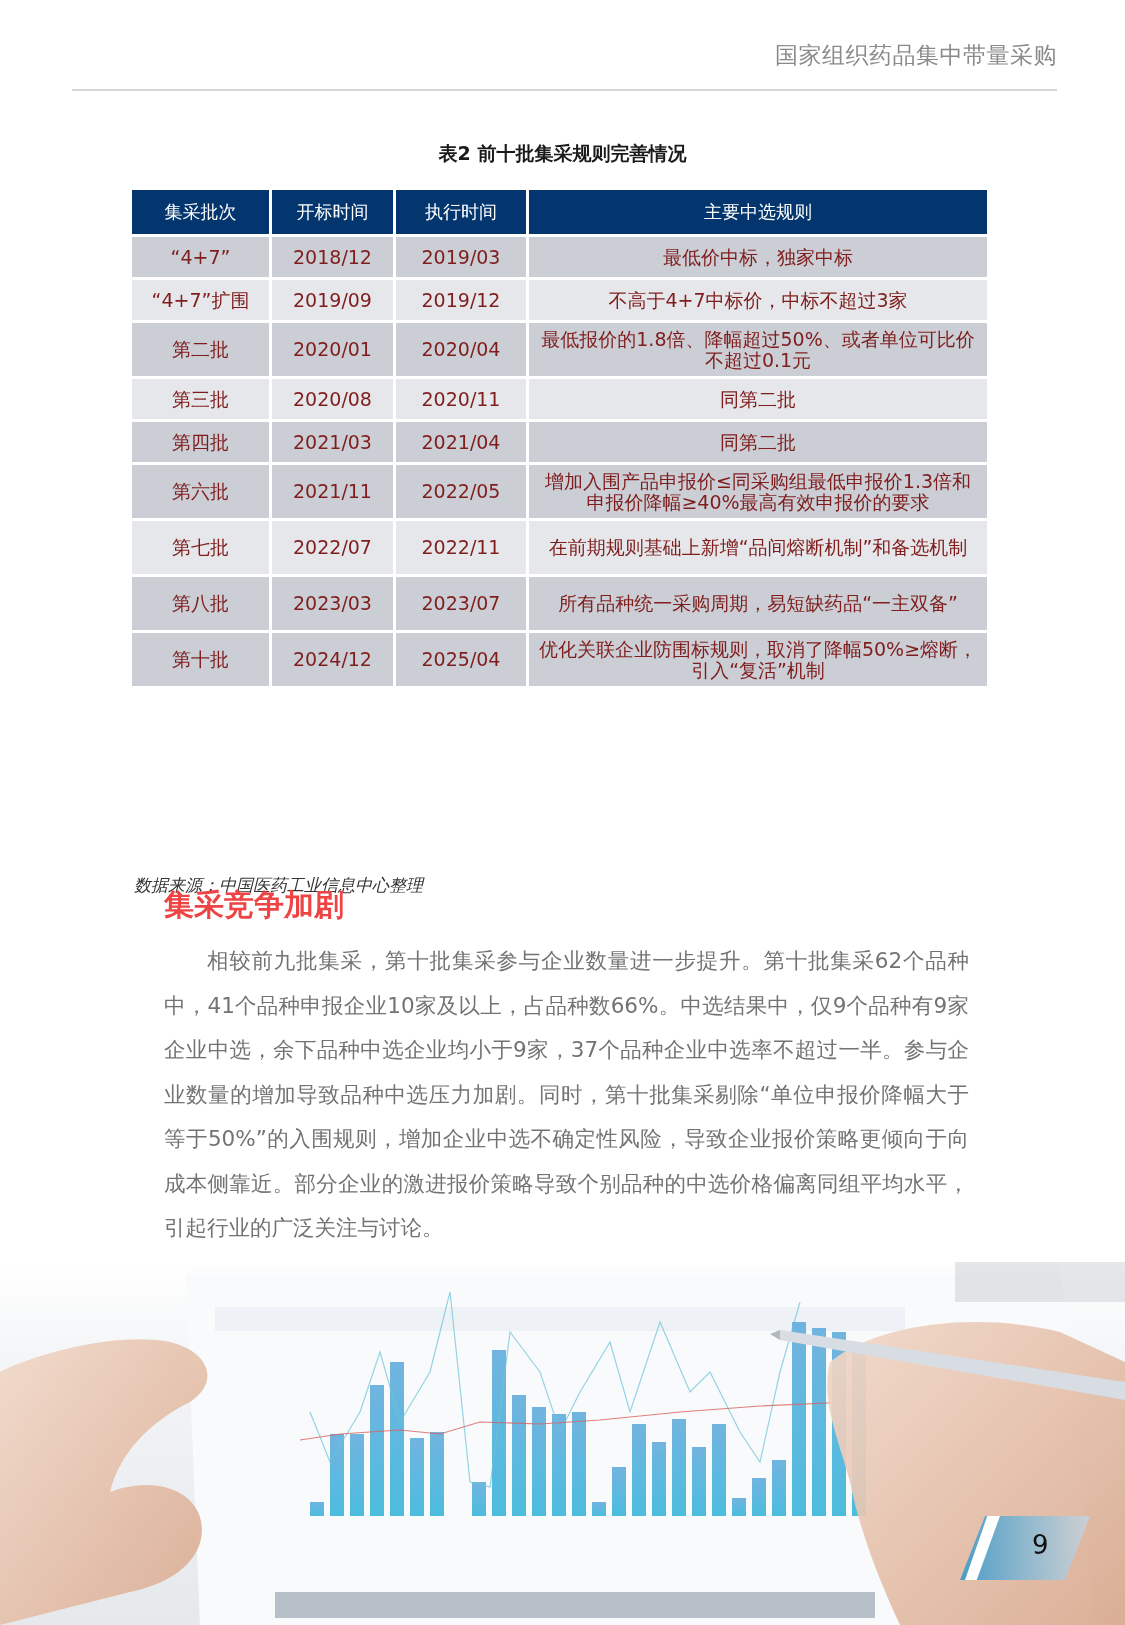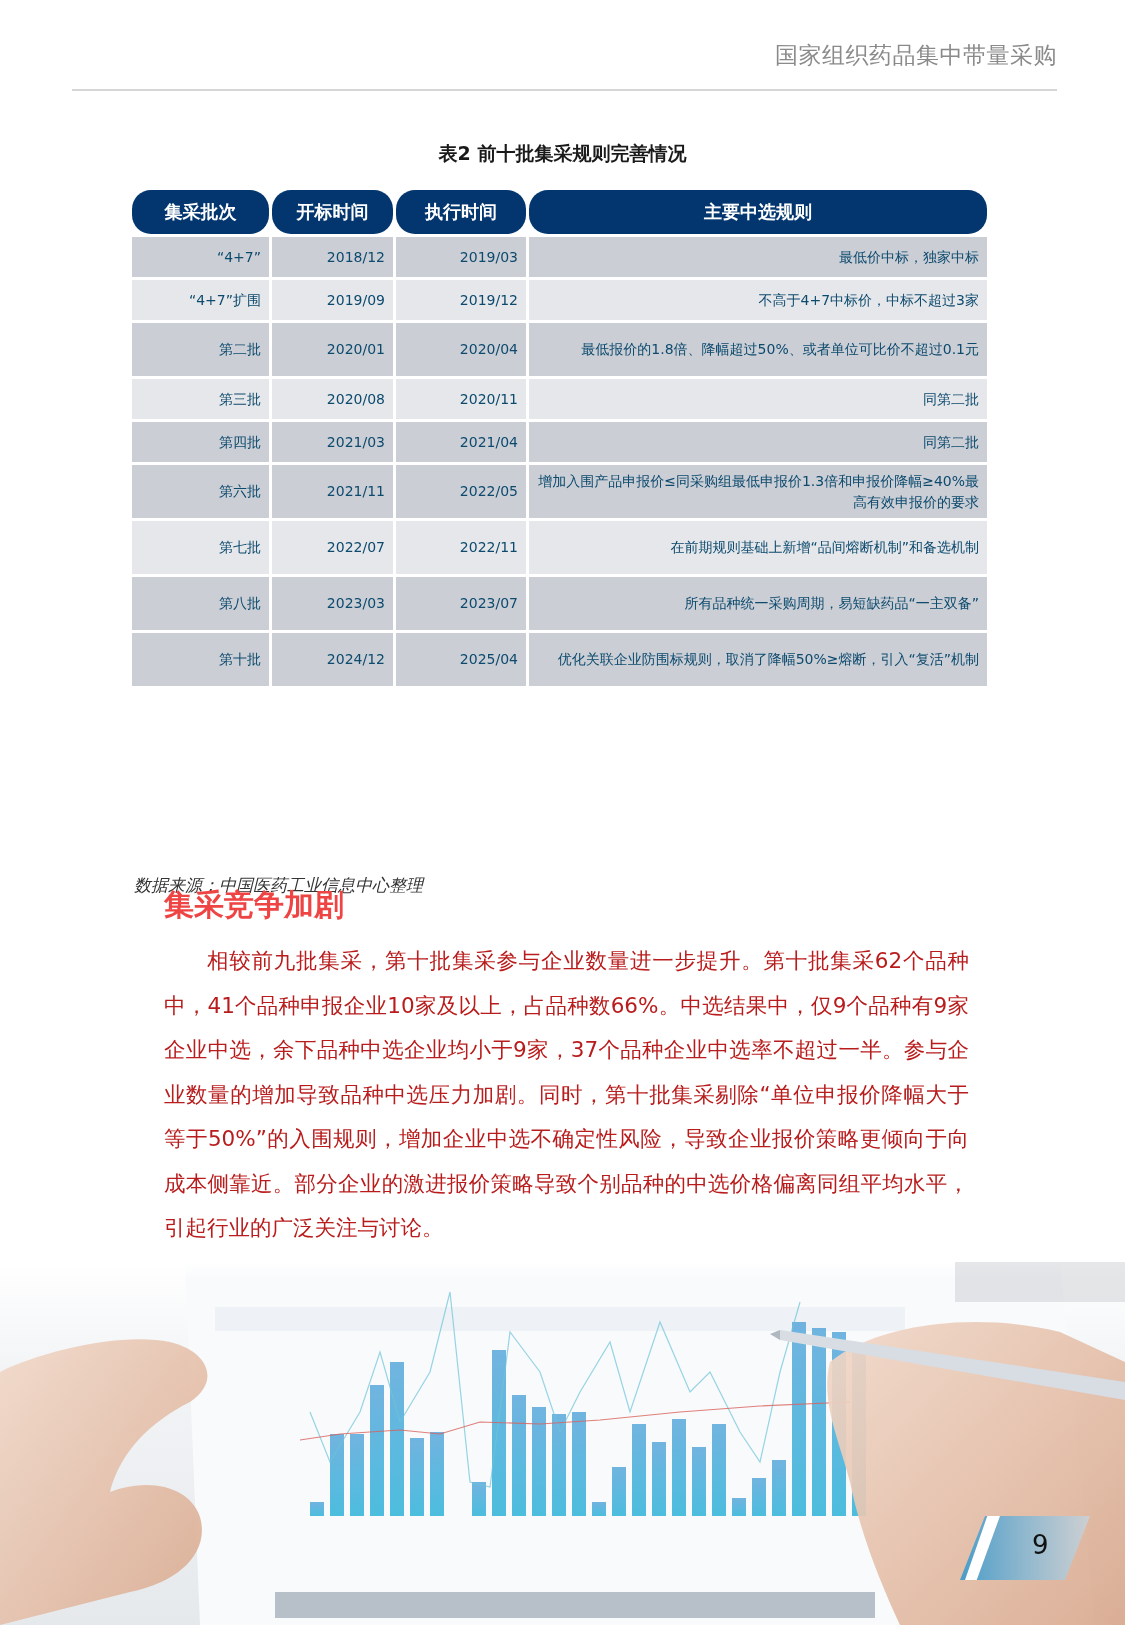--- a/index.html
+++ b/index.html
@@ -17,43 +17,43 @@
     position: absolute; left: 72px; right: 68px; top: 89px;
     height: 2px; background: #d6d6d6;
   }
   .table-title {
     position: absolute; left: 0; right: 0; top: 141px; text-align: center;
     font-size: 19px; font-weight: bold; color: #1a1a1a;
   }
   .table-wrap { position: absolute; left: 132px; top: 190px; width: 861px; }
   table { border-collapse: separate; border-spacing: 3px; width: 100%; margin: -3px; }
   th {
-    background: #03366f; color: #fff; font-size: 18px; font-weight: bold;
-    height: 44px; padding: 0 6px; border-radius: 19px;
+    background: #03366f; color: #fff; font-size: 18px; font-weight: normal;
+    height: 44px; padding: 0 6px;
   }
   td {
-    font-size: 14px; color: #0c4a6e; text-align: right; padding: 2px 8px;
+    font-size: 19px; color: #7f1d1d; text-align: center; padding: 2px 8px;
     line-height: 21px;
   }
   tr.odd td { background: #cbced5; }
   tr.even td { background: #e6e7ea; }
   tr.h1 td { height: 36px; }
   tr.h2 td { height: 49px; }
   col.c1 { width: 137px; } col.c2 { width: 121px; } col.c3 { width: 130px; }
   .source {
     position: absolute; left: 134px; top: 874px;
     font-size: 17px; font-style: italic; color: #333;
   }
   .section-title {
     position: absolute; left: 164px; top: 885px;
     font-size: 30px; font-weight: bold; color: #ef4444;
   }
   .body-text {
     position: absolute; left: 164px; top: 939px; width: 805px;
-    font-size: 21.5px; line-height: 44.5px; color: #b91c1c; text-align: justify;
+    font-size: 21.5px; line-height: 44.5px; color: #737373; text-align: justify;
     text-indent: 2em;
   }
   .photo {
     position: absolute; left: 0; top: 1262px; width: 1125px; height: 363px;
     overflow: hidden;
     background: linear-gradient(180deg, #ffffff 0%, #f2f4f6 30%, #e6e9ec 100%);
   }
   .photo svg { position: absolute; left: 0; top: 0; }
   .page-badge {
     position: absolute; left: 960px; top: 1516px; width: 130px; height: 64px;

